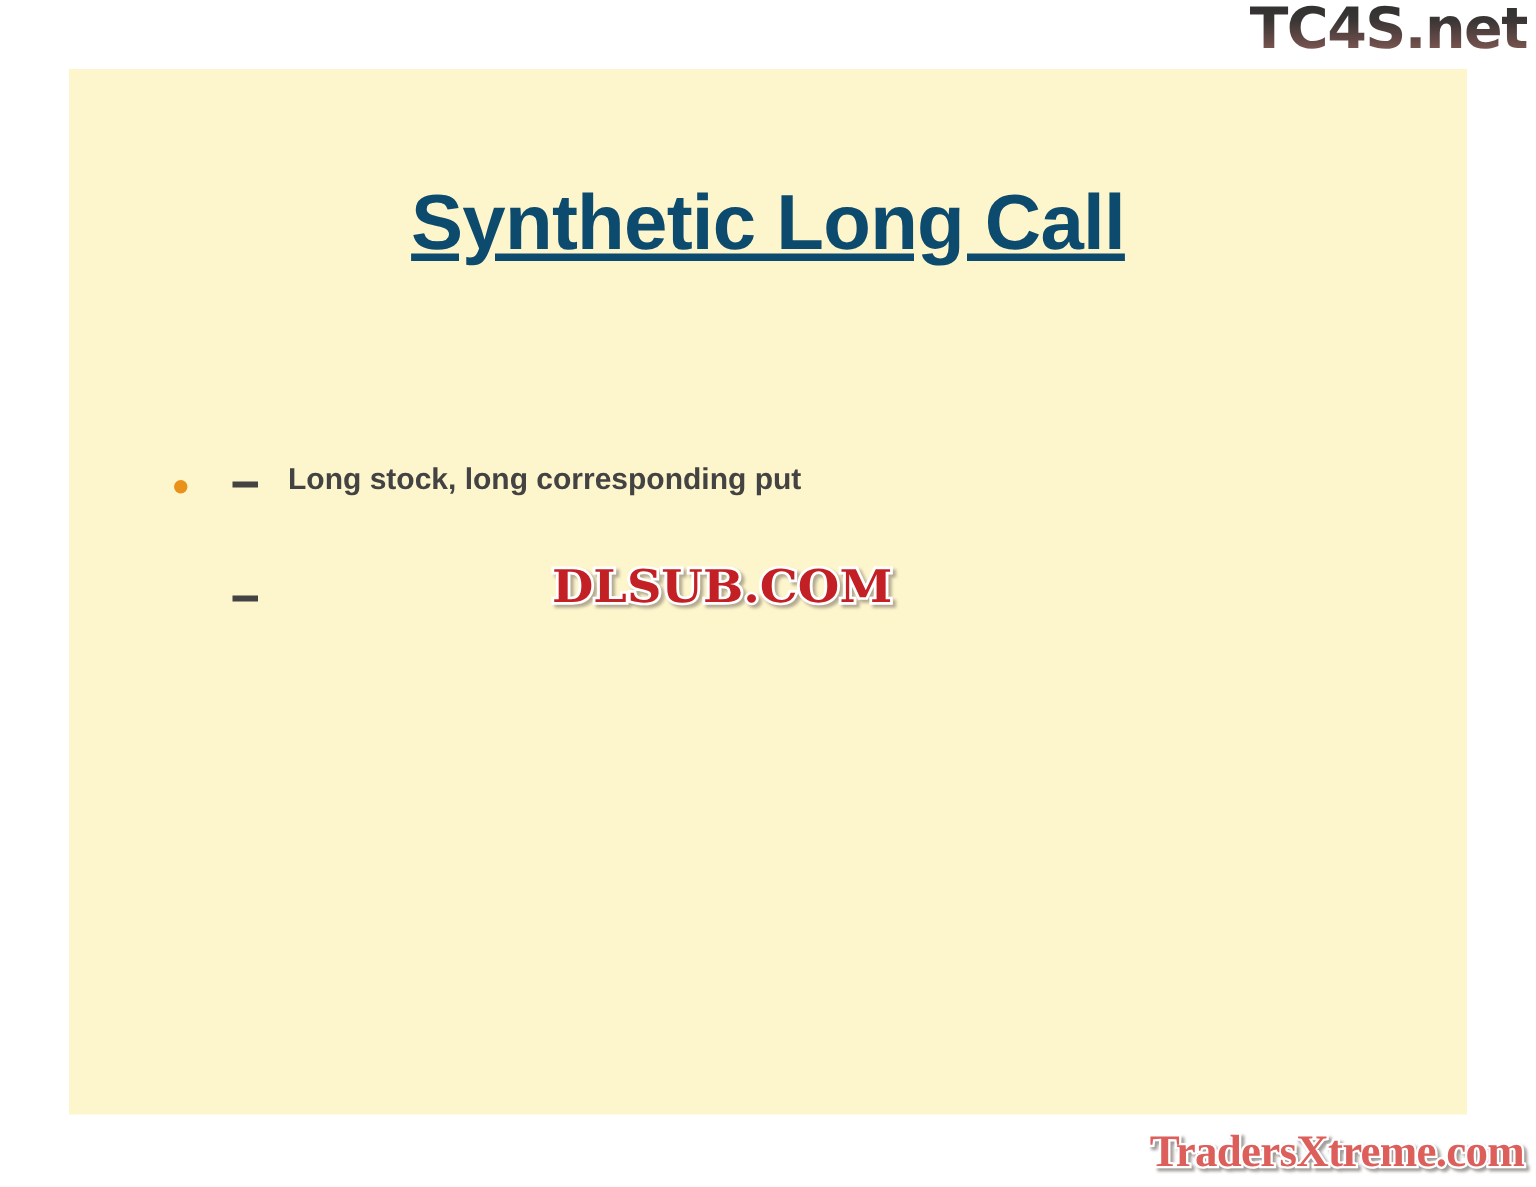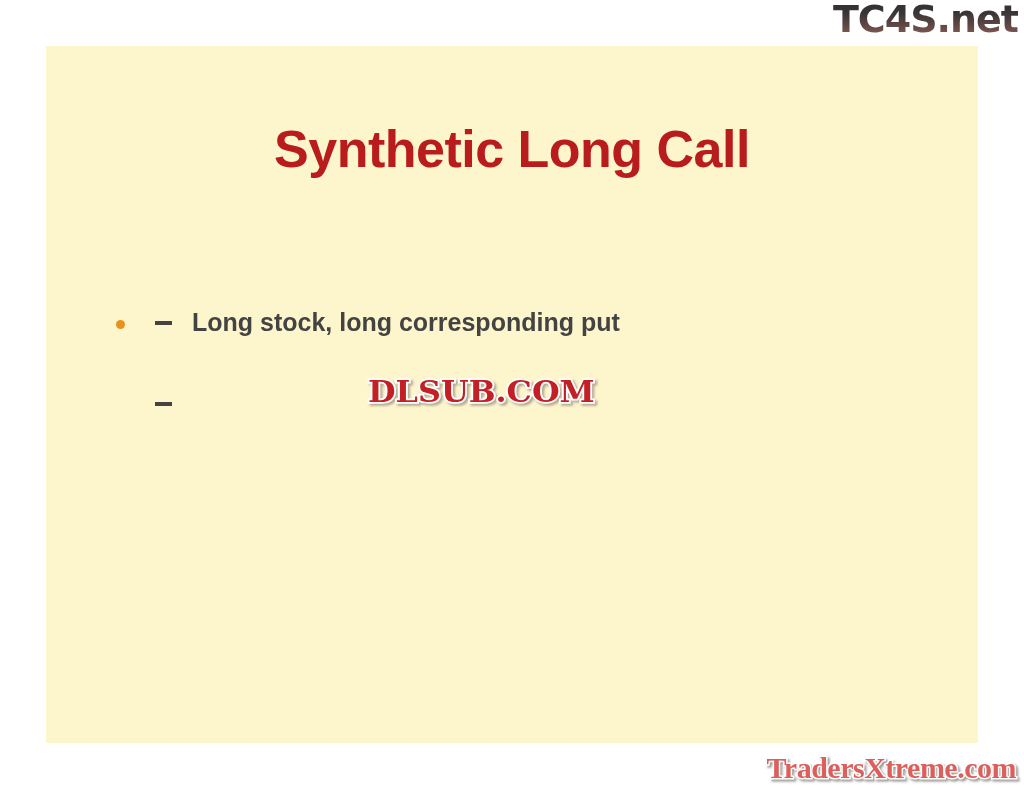--- a/index.html
+++ b/index.html
@@ -32,26 +32,27 @@
     background: #fdf5cb;
   }
 
   
   #slide-title {
     position: absolute;
     left: 0;
     top: 76px;
     width: 932px;
     text-align: center;
-    color: #b91c1c;
+    color: #0c4a6e;
     font-size: 52px;
     font-weight: bold;
     letter-spacing: -0.5px;
     line-height: 1.05;
     white-space: nowrap;
+    text-decoration: underline;
   }
 
   
   #content {
     position: absolute;
     left: 62px;
     top: 246px;
     width: 850px;
   }
 
@@ -76,21 +77,21 @@
     height: 9px;
     background: #e8921c;
     border-radius: 50%;
   }
 
   
   .lvl2 {
     position: relative;
     padding-left: 84px;
     color: #434343;
-    font-size: 25px;
+    font-size: 20px;
     font-weight: bold;
     line-height: 1.0;
     white-space: nowrap;
   }
   .lvl2 .marker {
     position: absolute;
     left: 47px;
     top: 11px;
     width: 17px;
     height: 4px;

